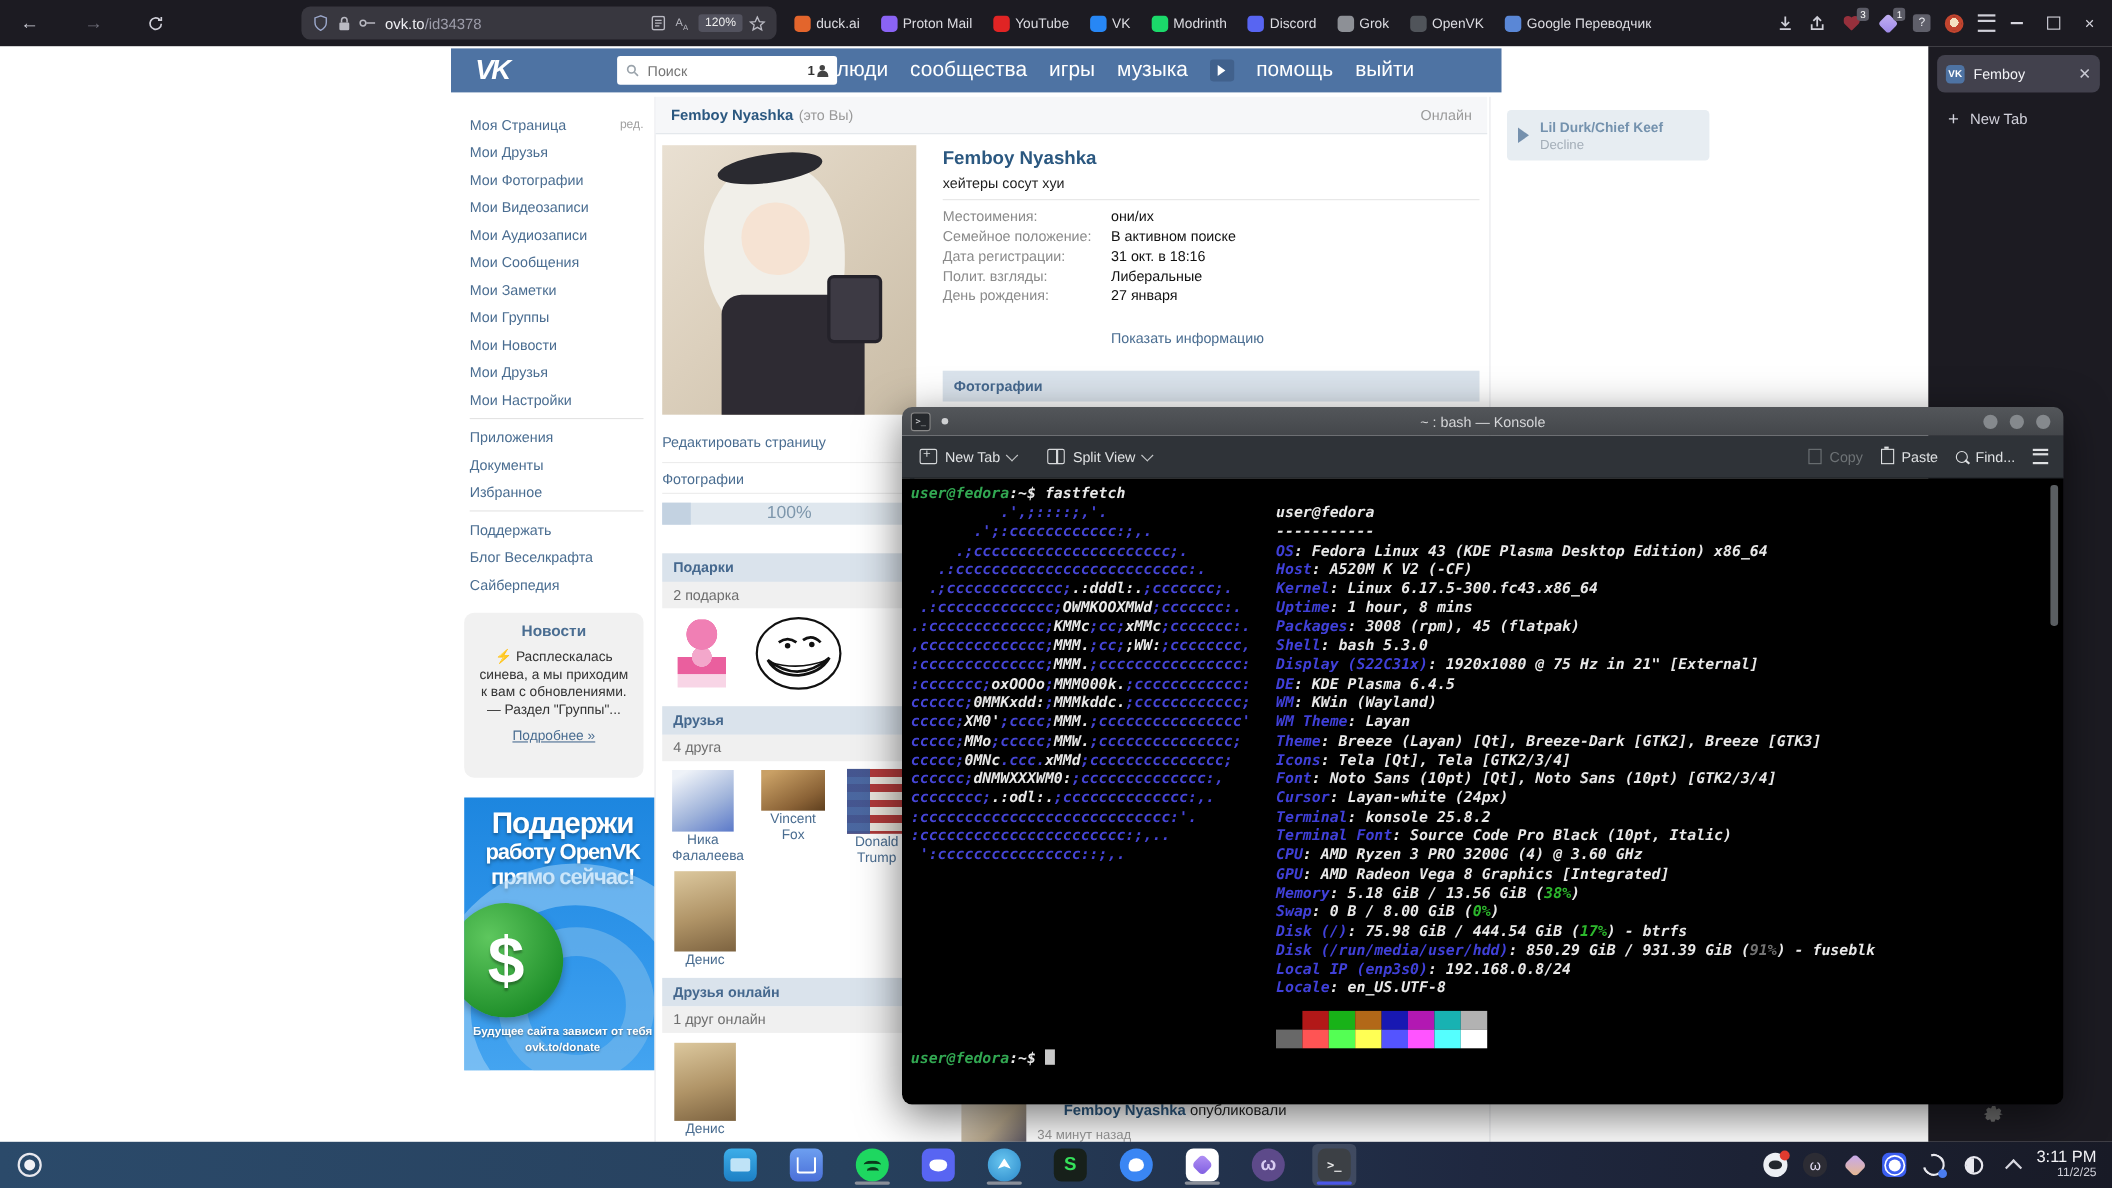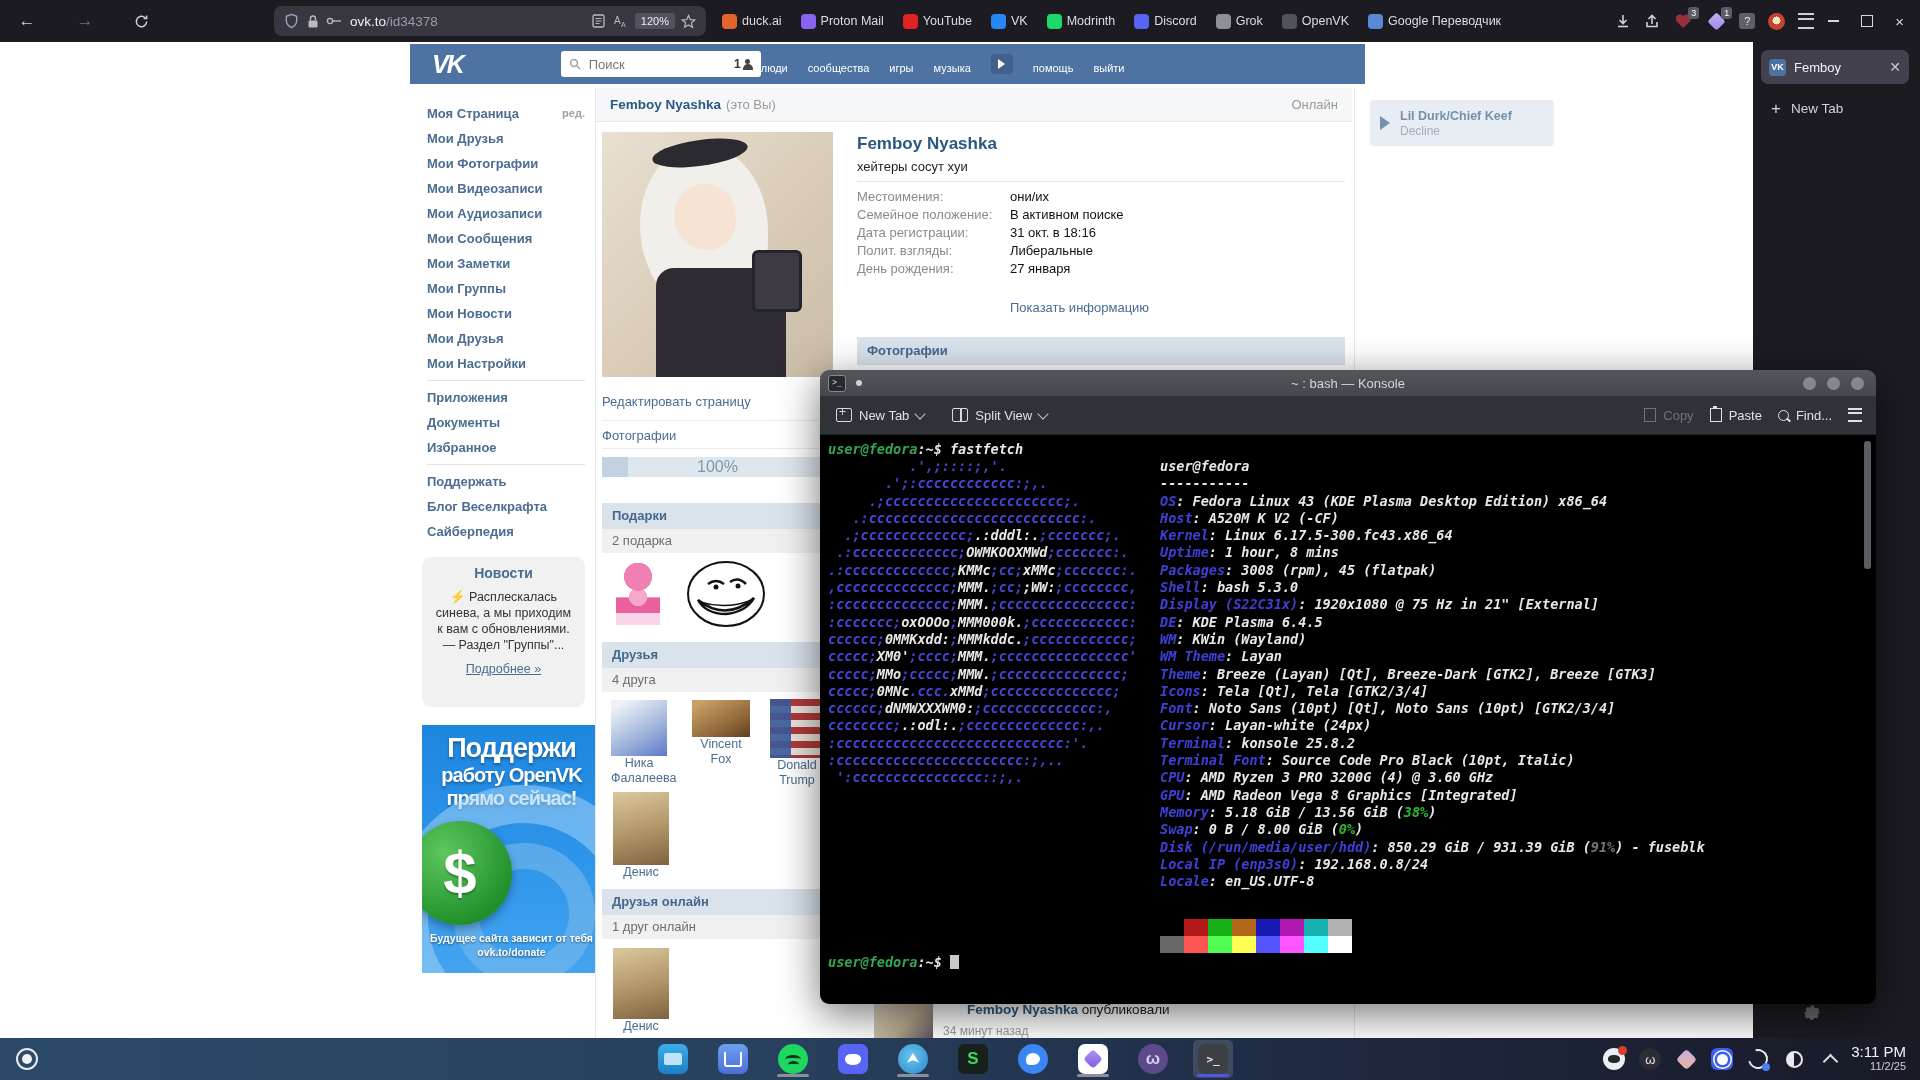--- a/index.html
+++ b/index.html
@@ -44,30 +44,30 @@
 
   
   .vk-header{left:410px;top:44px;width:955px;height:40px;background:#4e73a3;display:flex;align-items:center;}
   .vk-logo{margin-left:22px;color:#fff;font-weight:bold;font-size:25px;font-style:italic;letter-spacing:-2px;}
   .vk-search{margin-left:98px;width:200px;height:26px;background:#fff;border-radius:3px;display:flex;align-items:center;padding:0 8px;box-sizing:border-box;gap:6px;}
   .vk-search input{border:none;outline:none;flex:1;font-size:13px;color:#333;background:transparent;width:90px;font-family:"Liberation Sans",sans-serif;}
   .srch-count{color:#333;font-weight:bold;font-size:12px;display:flex;align-items:center;gap:2px;}
   .person{width:10px;height:11px;position:relative;display:inline-block;}
   .person::before{content:"";position:absolute;left:2.5px;top:0;width:5px;height:5px;border-radius:50%;background:#444;}
   .person::after{content:"";position:absolute;left:0;top:5px;width:10px;height:6px;border-radius:5px 5px 0 0;background:#444;}
-  .vk-nav{display:flex;align-items:flex-end;gap:20px;color:#fff;font-size:11px;}
+  .vk-nav{display:flex;align-items:center;gap:20px;color:#fff;font-size:19px;}
   .vk-nav-item{color:#fff;white-space:nowrap;}
   .vk-play{width:22px;height:20px;background:#41618c;border-radius:3px;display:flex;align-items:center;justify-content:center;}
   .vk-play::before{content:"";border-left:7px solid #fff;border-top:5px solid transparent;border-bottom:5px solid transparent;}
 
   
   .sideblock{left:427px;top:97px;width:158px;}
   .side-group{padding:4px 0;}
   .side-group + .side-group{border-top:1px solid #e3e3e3;}
-  .side-row{height:25px;line-height:25px;display:flex;align-items:flex-start;font-weight:bold;}
+  .side-row{height:25px;line-height:25px;display:flex;align-items:flex-start;}
   .side-link{color:#4a6d91;text-decoration:none;flex:1;}
   .side-hint{color:#a0a0a0;font-size:11px;}
 
   .newsbox{left:422px;top:557px;width:163px;height:150px;background:#f1f1f1;border-radius:9px;padding:8px 10px;box-sizing:border-box;text-align:center;}
   .news-title{color:#4a6d91;font-weight:bold;font-size:14px;margin-bottom:8px;}
   .news-text{font-size:12.5px;color:#333;line-height:16px;}
   .bolt{color:#f5c518;}
   .news-more{color:#4a6d91;font-size:12.5px;margin-top:9px;display:inline-block;}
 
   .ad{left:422px;top:725px;width:179px;height:248px;background:linear-gradient(180deg,#1d86df 0%,#2f95ea 55%,#44a4f0 100%);overflow:hidden;color:#fff;}
@@ -639,20 +639,21 @@
           <div class="t-line"><span class="c-b">Theme</span><span class="c-w">: Breeze (Layan) [Qt], Breeze-Dark [GTK2], Breeze [GTK3]</span></div>
           <div class="t-line"><span class="c-b">Icons</span><span class="c-w">: Tela [Qt], Tela [GTK2/3/4]</span></div>
           <div class="t-line"><span class="c-b">Font</span><span class="c-w">: Noto Sans (10pt) [Qt], Noto Sans (10pt) [GTK2/3/4]</span></div>
           <div class="t-line"><span class="c-b">Cursor</span><span class="c-w">: Layan-white (24px)</span></div>
           <div class="t-line"><span class="c-b">Terminal</span><span class="c-w">: konsole 25.8.2</span></div>
           <div class="t-line"><span class="c-b">Terminal Font</span><span class="c-w">: Source Code Pro Black (10pt, Italic)</span></div>
           <div class="t-line"><span class="c-b">CPU</span><span class="c-w">: AMD Ryzen 3 PRO 3200G (4) @ 3.60 GHz</span></div>
           <div class="t-line"><span class="c-b">GPU</span><span class="c-w">: AMD Radeon Vega 8 Graphics [Integrated]</span></div>
           <div class="t-line"><span class="c-b">Memory</span><span class="c-w">: 5.18 GiB / 13.56 GiB (</span><span class="c-g">38%</span><span class="c-w">)</span></div>
           <div class="t-line"><span class="c-b">Swap</span><span class="c-w">: 0 B / 8.00 GiB (</span><span class="c-g">0%</span><span class="c-w">)</span></div>
+          <div class="t-line"><span class="c-b">Disk (/)</span><span class="c-w">: 75.98 GiB / 444.54 GiB (</span><span class="c-g">17%</span><span class="c-w">) - btrfs</span></div>
           <div class="t-line"><span class="c-b">Disk (/run/media/user/hdd)</span><span class="c-w">: 850.29 GiB / 931.39 GiB (</span><span class="c-r">91%</span><span class="c-w">) - fuseblk</span></div>
           <div class="t-line"><span class="c-b">Local IP (enp3s0)</span><span class="c-w">: 192.168.0.8/24</span></div>
           <div class="t-line"><span class="c-b">Locale</span><span class="c-w">: en_US.UTF-8</span></div>
         </div>
       <div class="t-palette" id="palette">
           <div class="pal-row">
             <span class="swatch" style="background: rgb(0, 0, 0);"></span>
             <span class="swatch" style="background: rgb(178, 24, 24);"></span>
             <span class="swatch" style="background: rgb(24, 178, 24);"></span>
             <span class="swatch" style="background: rgb(178, 104, 24);"></span>

